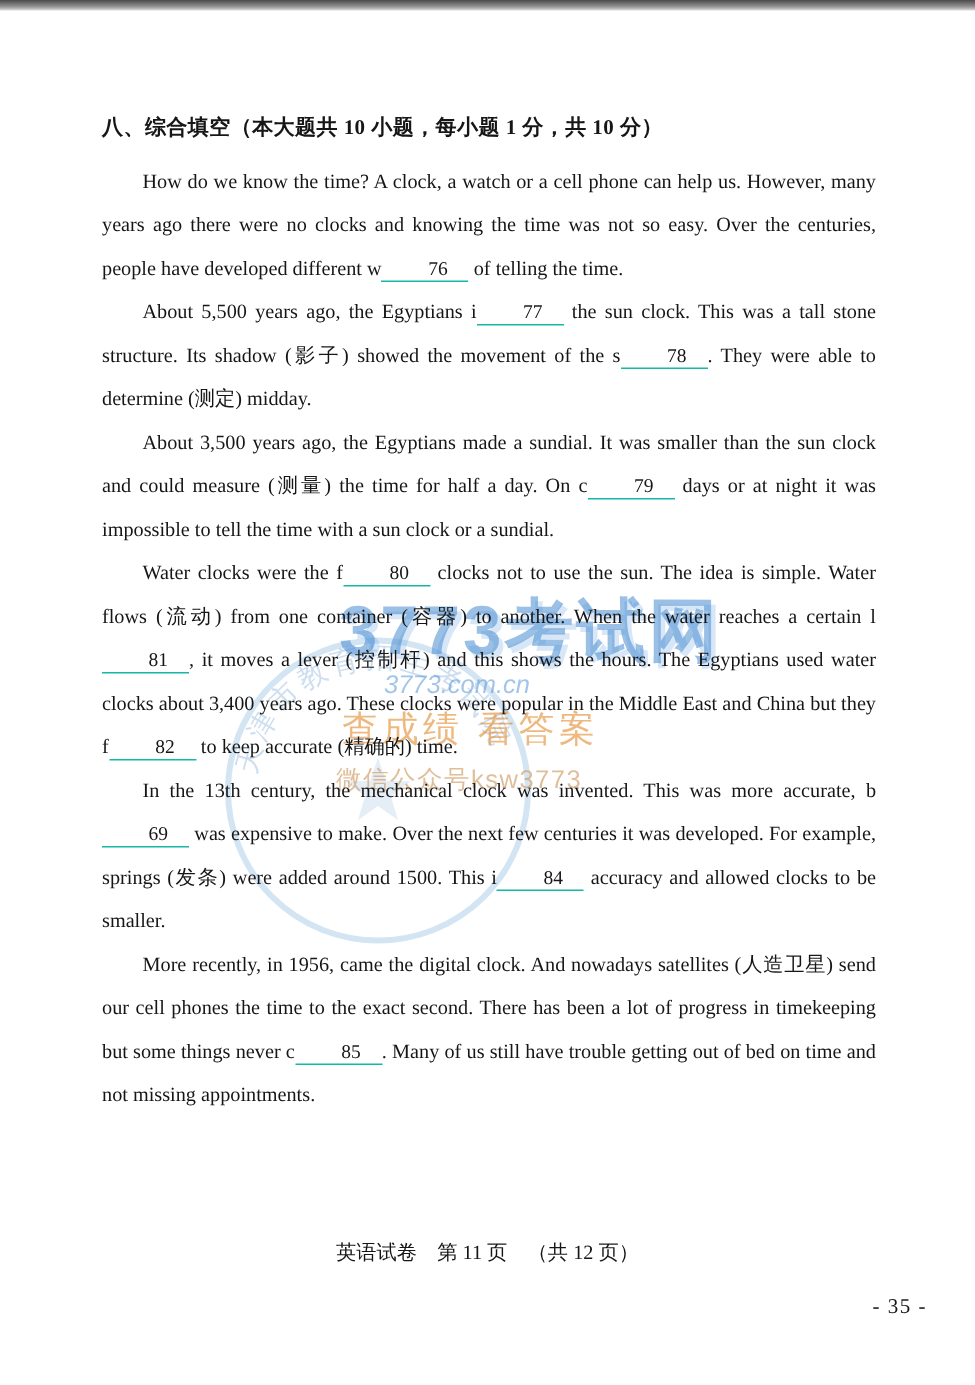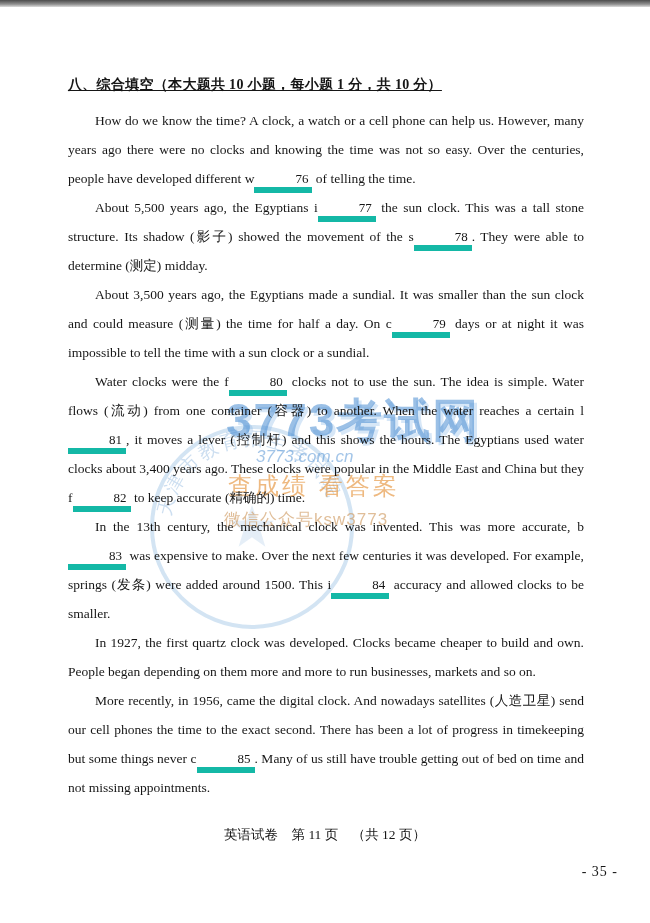--- a/index.html
+++ b/index.html
@@ -6,26 +6,26 @@
   body {
     width:650px; height:923px; position:relative; overflow:hidden;
     background:#ffffff; color:#161616;
     font-family:"Liberation Serif","DejaVu Serif",serif;
   }
   .scan-top {
     position:absolute; top:0; left:0; width:650px; height:7px;
     background:linear-gradient(180deg,#4b4b4b 0%,#8f8f8f 60%,#dcdcdc 100%);
   }
   .content { position:absolute; left:68px; top:76px; width:516px; }
-  .section-title { font-size:14px; font-weight:bold; margin:0 0 12px 0; letter-spacing:0.3px;text-decoration:underline; }
+  .section-title { font-size:14px; font-weight:bold; margin:0 0 12px 0; letter-spacing:0.3px; }
   .instruction { margin:0; text-indent:2em; font-size:13.5px; line-height:29px; }
   .para { margin:0; text-indent:2em; font-size:13.5px; line-height:29px; text-align:justify; }
   .blank {
-    display:inline-block; min-width:50px; text-align:right;
-    border-bottom:6px solid #14b8a6; font-size:13px; line-height:15px;
+    display:inline-block; min-width:50px; text-align:left;
+    border-bottom:1px solid #14b8a6; font-size:13px; line-height:15px;
     height:16px; vertical-align:baseline; padding:0 4px;
   }
   .footer-line { position:absolute; left:0; top:826px; width:650px; text-align:center; font-size:13.5px; }
   .page-number { position:absolute; right:32px; top:864px; font-size:14px; letter-spacing:1px; }
 
   
   .wm { position:absolute; pointer-events:none; white-space:nowrap; }
   .wm-stamp { left:140px; top:415px; width:224px; height:224px; opacity:0.55; }
   .wm-site {
     left:198px; top:390px; font-size:46px; font-weight:bold;
@@ -69,20 +69,19 @@
 <div class="wm wm-tagline">查成绩 看答案</div>
 <div class="wm wm-wechat">微信公众号ksw3773</div>
 
 <div class="content">
   <h2 class="section-title">八、综合填空（本大题共 10 小题，每小题 1 分，共 10 分）</h2>
   <div id="passage">
       <p class="para">How do we know the time? A clock, a watch or a cell phone can help us. However, many years ago there were no clocks and knowing the time was not so easy. Over the centuries, people have developed different <span>w</span><span class="blank">76</span> of telling the time.</p>
       <p class="para">About 5,500 years ago, the Egyptians <span>i</span><span class="blank">77</span> the sun clock. This was a tall stone structure. Its shadow (影子) showed the movement of the <span>s</span><span class="blank">78</span>. They were able to determine (测定) midday.</p>
       <p class="para">About 3,500 years ago, the Egyptians made a sundial. It was smaller than the sun clock and could measure (测量) the time for half a day. On <span>c</span><span class="blank">79</span> days or at night it was impossible to tell the time with a sun clock or a sundial.</p>
       <p class="para">Water clocks were the <span>f</span><span class="blank">80</span> clocks not to use the sun. The idea is simple. Water flows (流动) from one container (容器) to another. When the water reaches a certain <span>l</span><span class="blank">81</span>, it moves a lever (控制杆) and this shows the hours. The Egyptians used water clocks about 3,400 years ago. These clocks were popular in the Middle East and China but they <span>f</span><span class="blank">82</span> to keep accurate (精确的) time.</p>
-      <p class="para">In the 13th century, the mechanical clock was invented. This was more accurate, <span>b</span><span class="blank">83</span> was expensive to make. Over the next few centuries it was developed. For example, springs (发条) were added around 1500. This <span>i</span><span class="blank">84</span> accuracy and allowed clocks to be smaller.</p>
-      <p class="para">In 1927, the first quartz clock was developed. Clocks became cheaper to build and own. People began depending on them more and more to run businesses, markets and so on.</p>
+      <p class="para">In the 13th century, the mechanical clock was invented. This was more accurate, <span>b</span><span class="blank">69</span> was expensive to make. Over the next few centuries it was developed. For example, springs (发条) were added around 1500. This <span>i</span><span class="blank">84</span> accuracy and allowed clocks to be smaller.</p>
       <p class="para">More recently, in 1956, came the digital clock. And nowadays satellites (人造卫星) send our cell phones the time to the exact second. There has been a lot of progress in timekeeping but some things never <span>c</span><span class="blank">85</span>. Many of us still have trouble getting out of bed on time and not missing appointments.</p>
     </div>
 </div>
 
 <div class="footer-line">英语试卷　第 11 页　（共 12 页）</div>
 <div class="page-number">- 35 -</div>
 
 </body></html>

